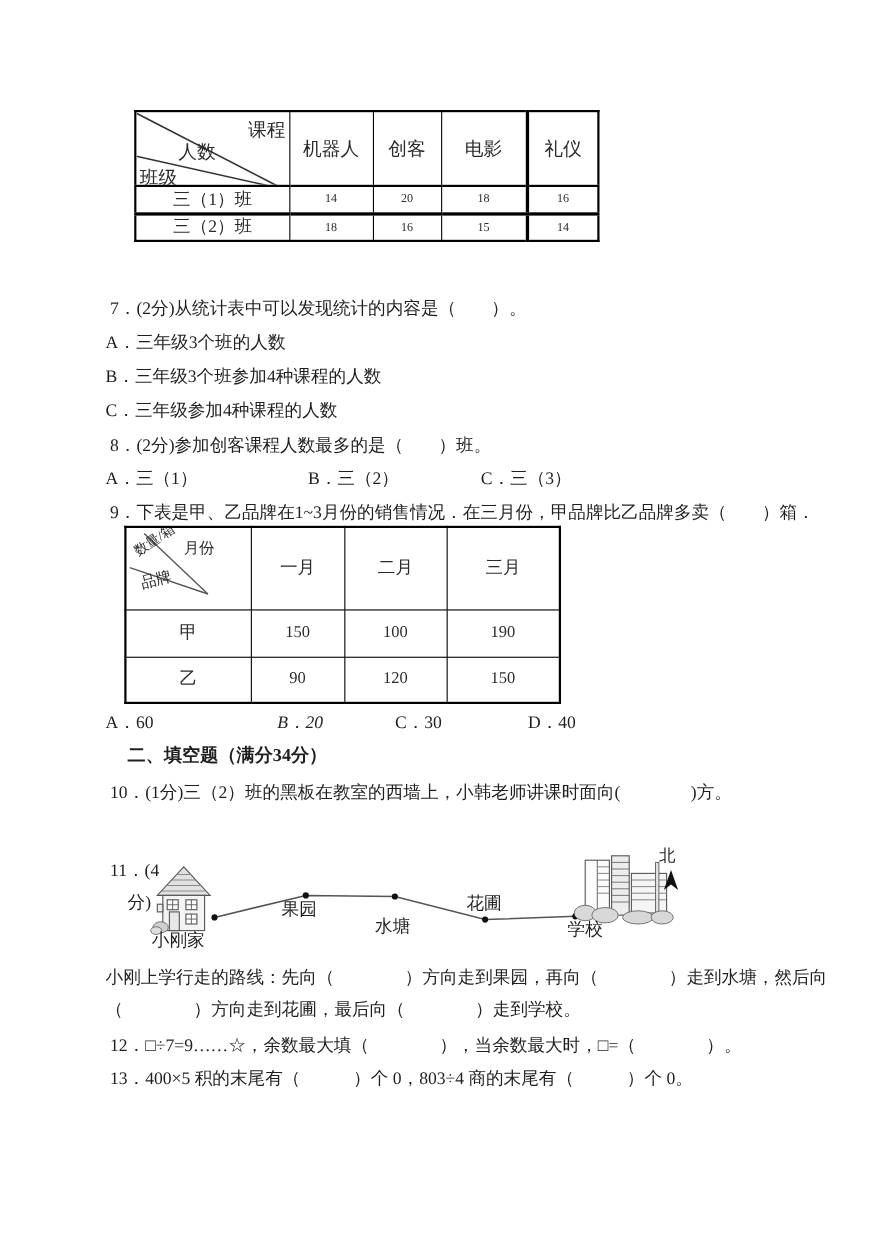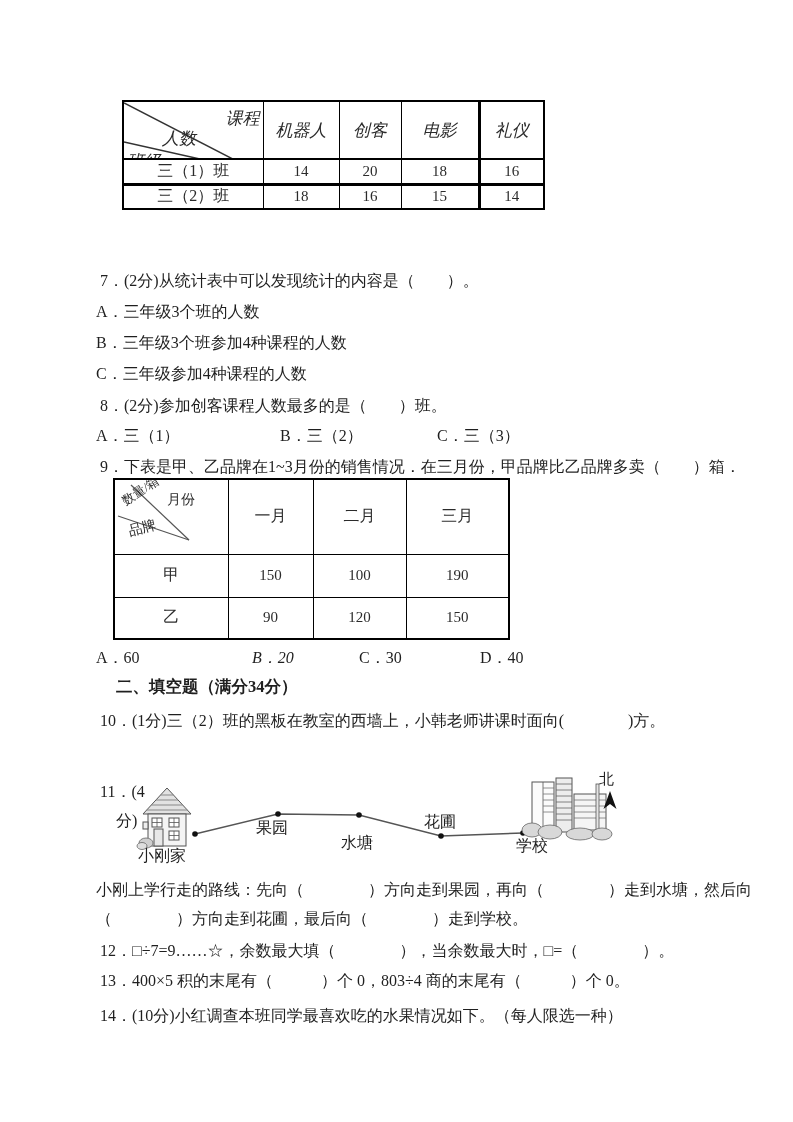--- a/index.html
+++ b/index.html
@@ -8,21 +8,21 @@
     font-family:"Liberation Serif","DejaVu Serif",serif;color:#1f1f1f;
   }
   
   .line{position:absolute;white-space:nowrap;font-size:16px;line-height:20px;color:#1f1f1f;}
   .bold{font-weight:bold;font-size:16.5px;}
   
   table.grid{position:absolute;border-collapse:collapse;table-layout:fixed;background:#fff;}
   table.grid td{border:1px solid #000;text-align:center;vertical-align:middle;
     font-size:16px;color:#2b2b2b;padding:0;overflow:hidden;}
   table.t1{left:122px;top:100px;width:421px;border:2px solid #000;}
-  table.t1 td.num{font-size:15px;}
+  table.t1 td.num{font-size:11px;}
   table.t1 tr.hd td{border-bottom:2px solid #000;}
   table.t1 tr.r1 td{border-bottom:3px solid #000;}
   table.t1 td.thickL{border-left:3px solid #000;}
   table.t1 td.hcell{font-size:17px;text-align:center;}
   table.t2{left:113px;top:478px;width:395px;border:2px solid #000;}
   table.t2 td.num{font-size:15px;}
   
   .diag{position:relative;}
   .diag svg{position:absolute;left:0;top:0;}
   .diag .lab{position:absolute;white-space:nowrap;line-height:1;}
@@ -45,21 +45,21 @@
 
   <table class="grid t1">
     <colgroup>
         <col style="width:140px">
         <col style="width:76px">
         <col style="width:62px">
         <col style="width:78px">
         <col style="width:65px">
       </colgroup>
     <tbody>
-        <tr class="hd" style="height:58px;font-style:italic;">
+        <tr class="hd" style="height:68px;">
       <td class="diag">
         <svg width="138" height="73" viewBox="0 0 138 73">
           <line x1="0" y1="1" x2="134" y2="70" stroke="#333" stroke-width="1.5"></line>
           <line x1="0" y1="40" x2="134" y2="70" stroke="#333" stroke-width="1.5"></line>
         </svg>
         <span class="lab lab-tr">课程</span>
         <span class="lab lab-mid">人数</span>
         <span class="lab lab-bl">班级</span>
       </td>
       <td class="hcell">机器人</td>
@@ -209,15 +209,14 @@
   <div class="dlabel" style="left:256px;top:819px;">果园</div>
   <div class="dlabel" style="left:341px;top:794px;margin-top:40px;">水塘</div>
   <div class="dlabel" style="left:424px;top:813px;">花圃</div>
   <div class="dlabel" style="left:516px;top:837px;">学校</div>
   <div class="dlabel" style="left:599px;top:770px;font-size:15px;">北</div>
 
   <div class="line" style="left:96px;top:880px;">小刚上学行走的路线：先向（　　　　）方向走到果园，再向（　　　　）走到水塘，然后向</div>
   <div class="line" style="left:96px;top:909px;">（　　　　）方向走到花圃，最后向（　　　　）走到学校。</div>
   <div class="line" style="left:100px;top:941px;">12．□÷7=9……☆，余数最大填（　　　　），当余数最大时，□=（　　　　）。</div>
   <div class="line" style="left:100px;top:971px;">13．400×5 积的末尾有（　　　）个 0，803÷4 商的末尾有（　　　）个 0。</div>
-  <div class="line" style="left:100px;top:1006px;">14．(10分)小红调查本班同学最喜欢吃的水果情况如下。（每人限选一种）</div>
 
 </div>
 
 </body></html>

